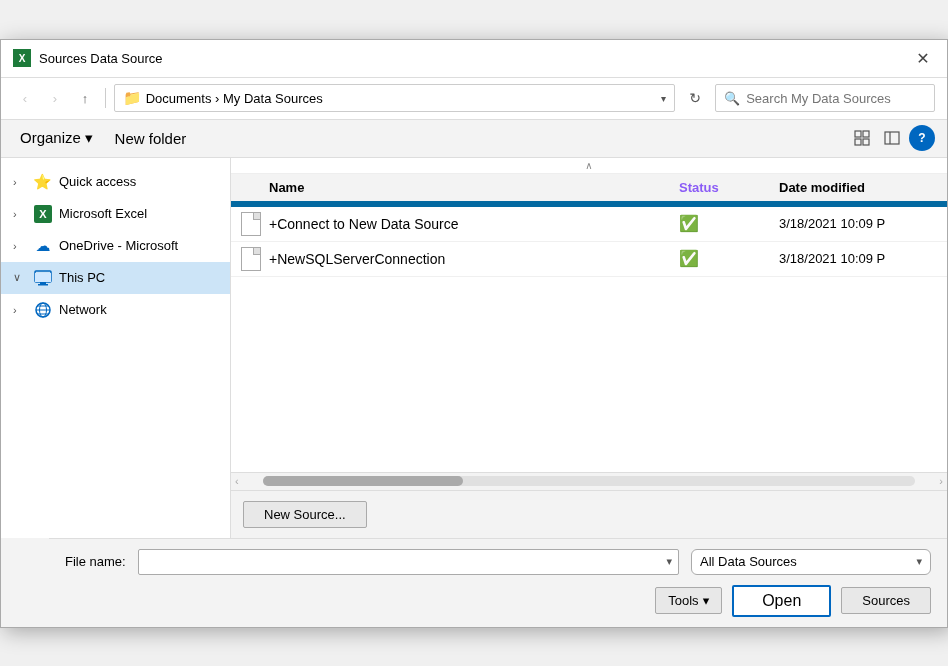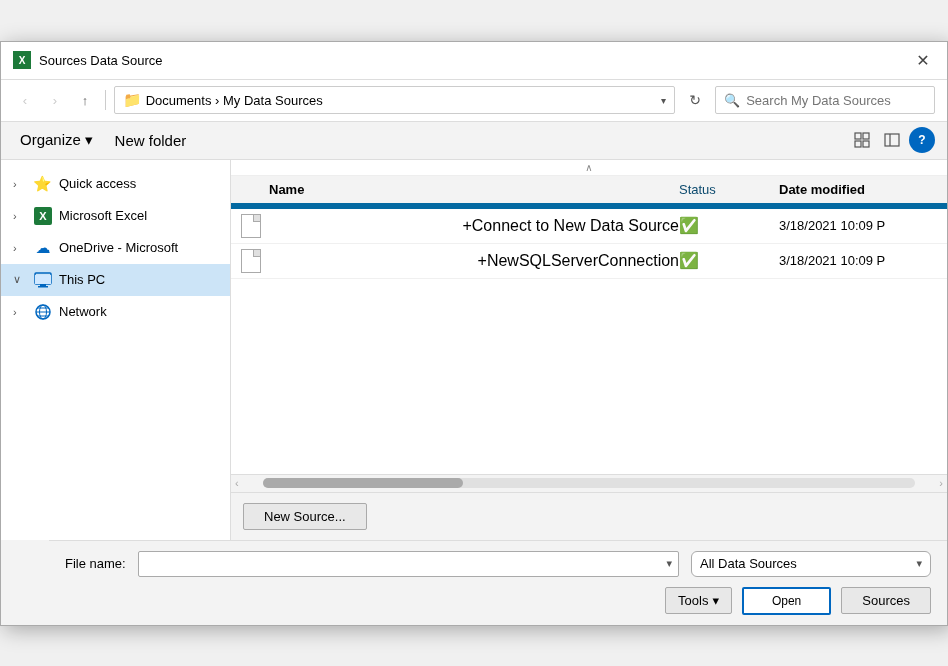--- a/index.html
+++ b/index.html
@@ -248,39 +248,39 @@
       border-bottom: 1px solid #eee;
     }
     .file-header {
       display: flex;
       align-items: center;
       background: #f3f3f3;
       border-bottom: 6px solid #0369a1;
       padding: 6px 8px;
     }
     .col-name { flex: 1; font-weight: 600; color: #000; font-size: 13px; cursor: pointer; }
-    .col-status { width: 100px; font-weight: 400; color: #0c4a6e; font-size: 13px; }
+    .col-status { width: 100px; font-weight: 700; color: #8b5cf6; font-size: 13px; }
     .col-date { width: 160px; font-weight: 600; color: #000; font-size: 13px; }
     .file-list { flex: 1; overflow-y: auto; }
     .file-row {
       display: flex;
       align-items: center;
       padding: 5px 8px;
       cursor: pointer;
       border-bottom: 1px solid #f0f0f0;
     }
     .file-icon {
       width: 24px;
       height: 24px;
       display: flex;
       align-items: center;
       justify-content: center;
       margin-right: 6px;
     }
-    .file-name-text { flex: 1; font-size: 16px; text-align: right; }
+    .file-name-text { flex: 1; font-size: 14px; }
     .file-status { width: 100px; font-size: 16px; color: #2da44e; }
     .file-date { width: 160px; font-size: 13px; color: #000; }
 
     
     .hscroll-area {
       height: 18px;
       background: #f3f3f3;
       border-top: 1px solid #ddd;
       display: flex;
       align-items: center;
@@ -386,21 +386,21 @@
       display: flex;
       align-items: center;
       gap: 4px;
     }
     .open-btn {
       padding: 5px 28px;
       background: #fff;
       border: 2px solid #0067c0;
       color: #000;
       cursor: pointer;
-      font-size: 12px;
+      font-size: 16px;
       border-radius: 2px;
       font-weight: 500;
     }
     .cancel-btn {
       padding: 5px 20px;
       background: #e8e8e8;
       border: 1px solid #aaa;
       cursor: pointer;
       font-size: 13px;
       border-radius: 2px;

